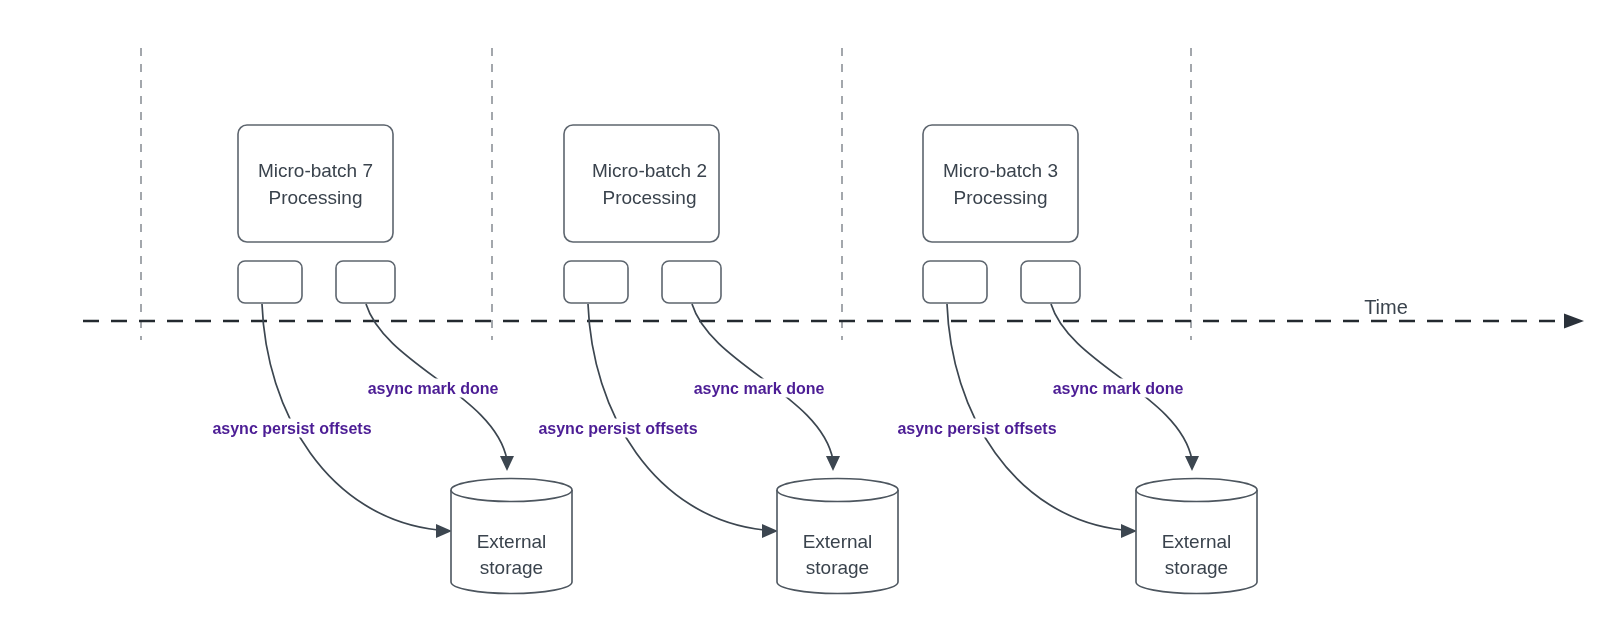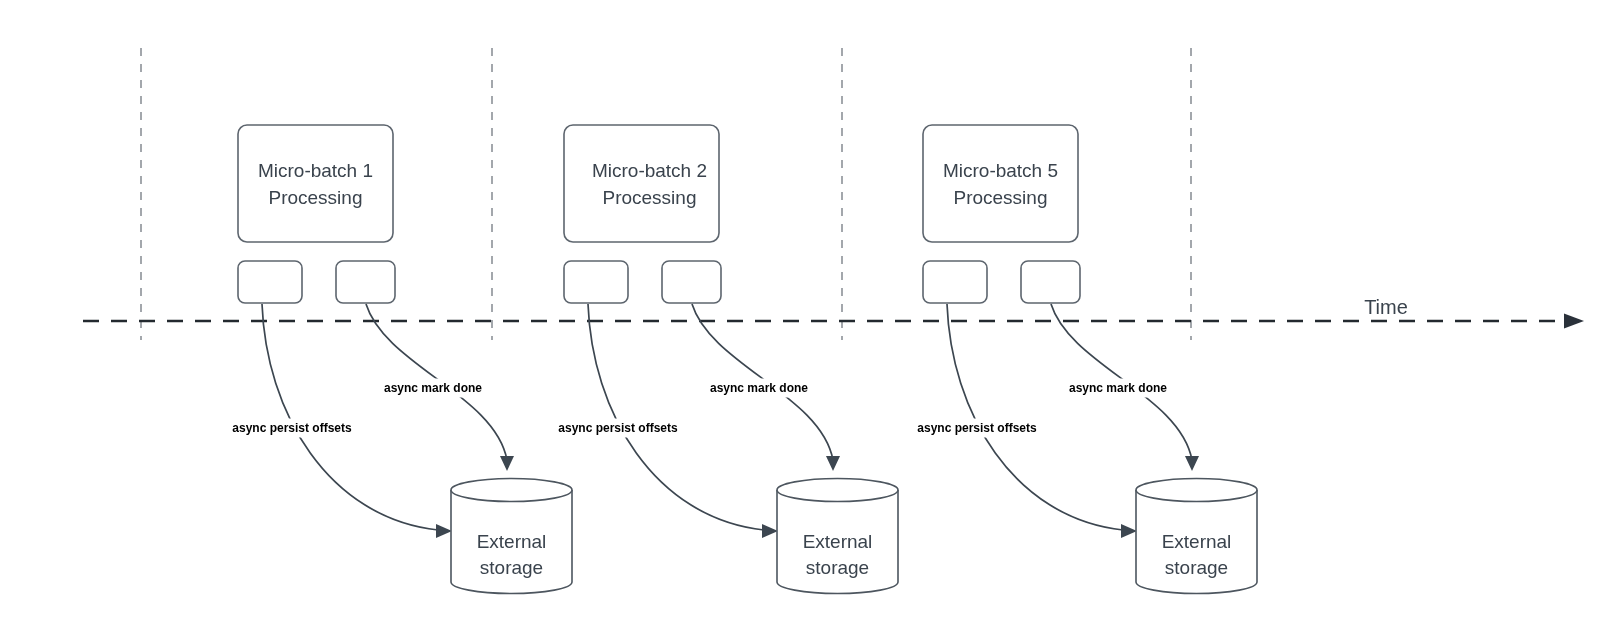--- a/index.html
+++ b/index.html
@@ -10,21 +10,21 @@
     overflow:hidden;
     font-family:"Liberation Sans", sans-serif;
   }
   .layer{position:absolute;left:0;top:0;}
   .lbl{position:absolute;display:flex;align-items:center;justify-content:center;
        text-align:center;white-space:pre-line;}
   .node-label{font-size:19px;line-height:27px;color:#3a434d;}
   .storage-label{font-size:19px;line-height:26px;color:#3a434d;margin-top:13px;}
   .async-label{
     position:absolute;transform:translate(-50%,-50%);
-    font-size:12px;font-weight:bold;color:#000000;
+    font-size:16px;font-weight:bold;color:#4c1d95;
     background:#ffffff;padding:1px 4px;white-space:nowrap;line-height:17px;
   }
   .time-label{
     position:absolute;transform:translate(-50%,-50%);
     font-size:20px;color:#3a434d;white-space:nowrap;margin-top:36px;
   }
   svg .rect-node{fill:#ffffff;stroke:#5d656e;stroke-width:1.6px;}
   svg .curve{fill:none;stroke:#3c4650;stroke-width:1.7px;}
   svg .head{fill:#3c4650;stroke:none;}
   svg .cyl{fill:#ffffff;stroke:#4d565f;stroke-width:1.6px;}
@@ -97,35 +97,35 @@
         <path class="curve" d="M366,304 C385,365 495,395 507,460"></path>
         <polygon class="head" points="507,471 500,456 514,456"></polygon>
       </g>
       <g>
         <path class="cyl" d="M451,490 L451,582 A60.5,11.5 0 0 0 572,582 L572,490"></path>
         <ellipse class="cyl" cx="511.5" cy="490" rx="60.5" ry="11.5"></ellipse>
       </g>
     </g>
   </svg>
 
-  <div class="lbl node-label" style="left:238px;top:125px;width:155px;height:117px;">Micro-batch 1
+  <div class="lbl node-label" style="left:238px;top:125px;width:155px;height:117px;">Micro-batch 7
 Processing</div>
   <div class="async-label" style="left:292px;top:428px;">async persist offsets</div>
   <div class="async-label" style="left:433px;top:388px;">async mark done</div>
   <div class="lbl storage-label" style="left:451px;top:501px;width:121px;height:82px;">External
 storage</div>
 
   <div class="lbl node-label" style="left:564px;top:125px;width:155px;height:117px;padding-left:8px;">Micro-batch 2
 Processing</div>
   <div class="async-label" style="left:618px;top:428px;">async persist offsets</div>
   <div class="async-label" style="left:759px;top:388px;">async mark done</div>
   <div class="lbl storage-label" style="left:777px;top:501px;width:121px;height:82px;">External
 storage</div>
 
-  <div class="lbl node-label" style="left:923px;top:125px;width:155px;height:117px;">Micro-batch 5
+  <div class="lbl node-label" style="left:923px;top:125px;width:155px;height:117px;">Micro-batch 3
 Processing</div>
   <div class="async-label" style="left:977px;top:428px;">async persist offsets</div>
   <div class="async-label" style="left:1118px;top:388px;">async mark done</div>
   <div class="lbl storage-label" style="left:1136px;top:501px;width:121px;height:82px;">External
 storage</div>
 
   <div class="time-label" style="left:1386px;top:271px;">Time</div>
 
 </div>
 

